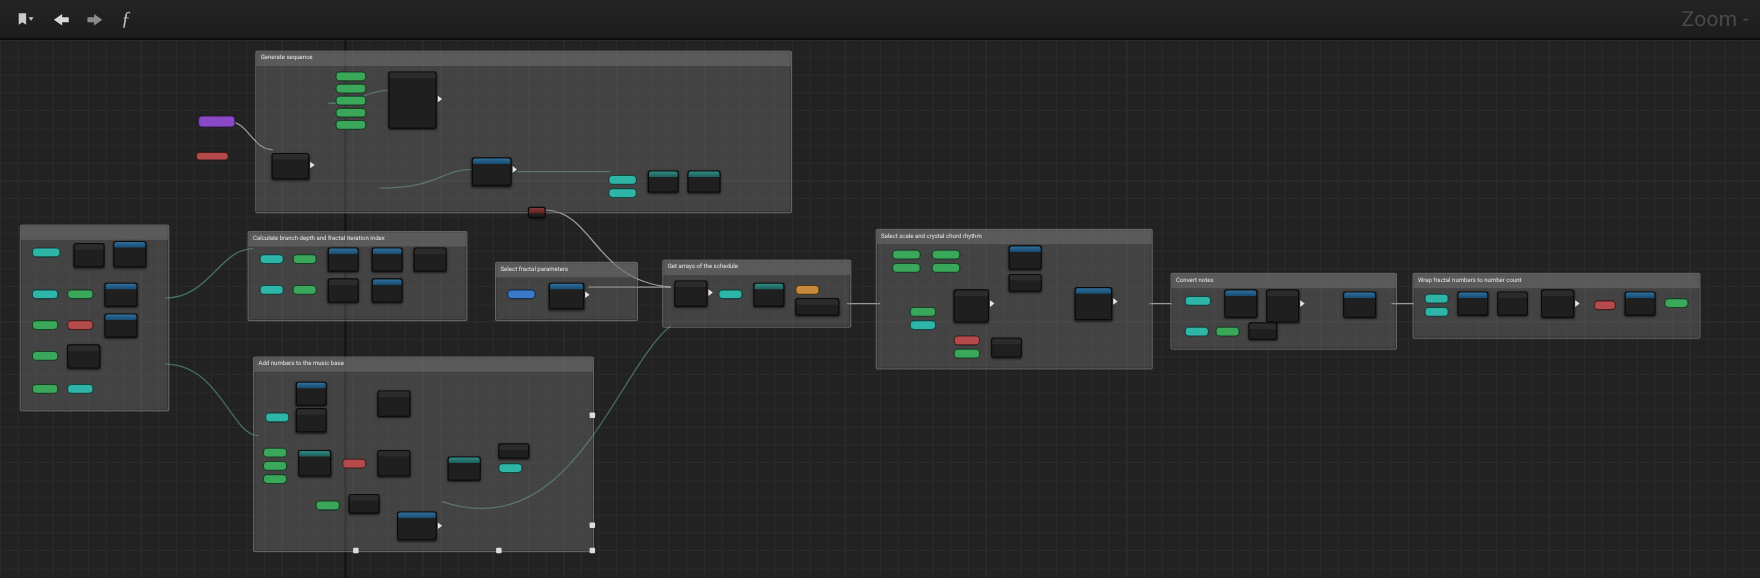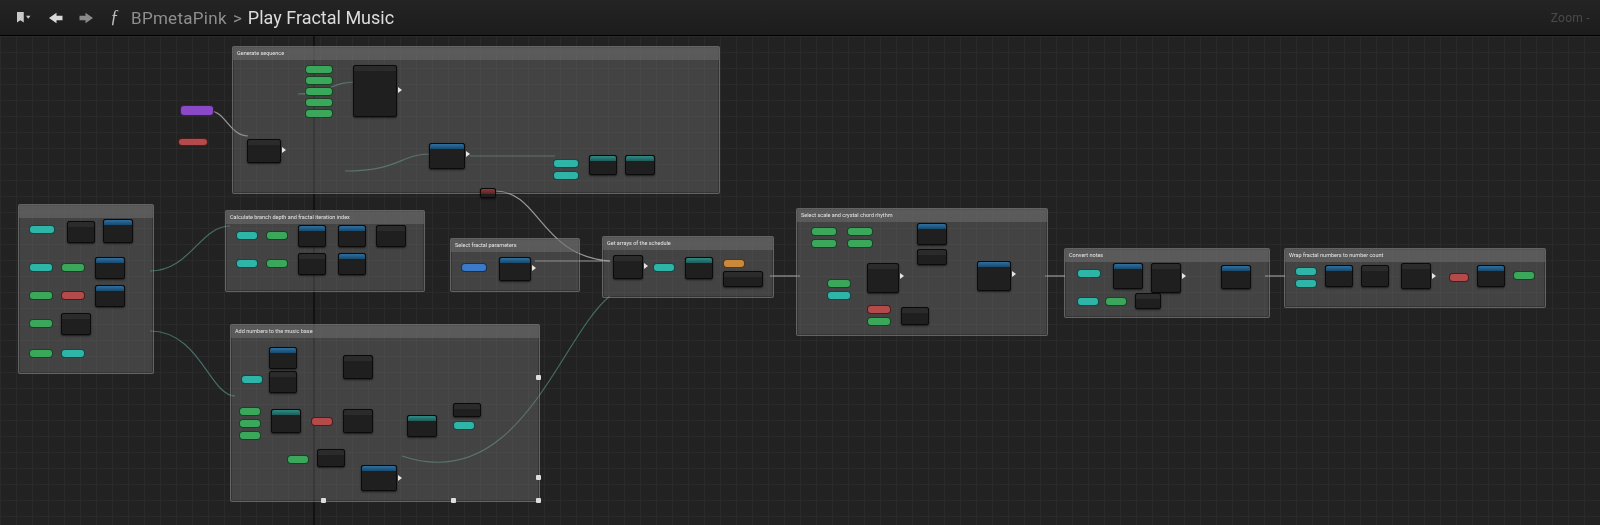--- a/index.html
+++ b/index.html
@@ -27,21 +27,21 @@
     cursor: pointer;
   }
   .fn-icon {
     font-style: italic; font-family: Georgia, "Times New Roman", serif;
     font-size: 18px; color: #bfbfbf; margin: 0 6px 0 4px;
   }
   .crumb-root { font-size: 17px; color: #8e8e8e; letter-spacing: .3px; }
   .crumb-sep  { font-size: 17px; color: #8e8e8e; margin: 0 6px; }
   .crumb-leaf { font-size: 18px; color: #dcdcdc; }
   .zoom-label {
-    margin-left: auto; font-size: 12px; color: #4a4a4a;
+    margin-left: auto; font-size: 19px; color: #4a4a4a;
     letter-spacing: .3px;
   }
 
   
   .canvas {
     position: absolute; inset: 36px 0 0 0;
     background-color: #222222;
     
     background-image:
       linear-gradient(#2a2a2a 1px, transparent 1px),
@@ -133,25 +133,20 @@
     </svg>
   </span>
   <span class="tb-btn" title="Forward">
     <svg width="18" height="14" viewBox="0 0 24 18">
       <path d="M10 2l10 7-10 7v-4H2V6h8z" fill="#8a8a8a"></path>
     </svg>
   </span>
 
   <span class="fn-icon">ƒ</span>
 
-  <nav style="display:flex;align-items:baseline;">
-    <span class="crumb-root">BPmetaPink</span>
-    <span class="crumb-sep">&gt;</span>
-    <span class="crumb-leaf">Play Fractal Music</span>
-  </nav>
 
   <span class="zoom-label">Zoom -</span>
 </div>
 
 <div class="canvas">
   <div class="axis-v"></div>
 
   <svg class="wires">
     <path class="wire exec" d="M210 75 C 225 75, 230 100, 248 100"></path>
     <path class="wire exec" d="M495 155 C 540 155, 540 220, 610 225"></path>

